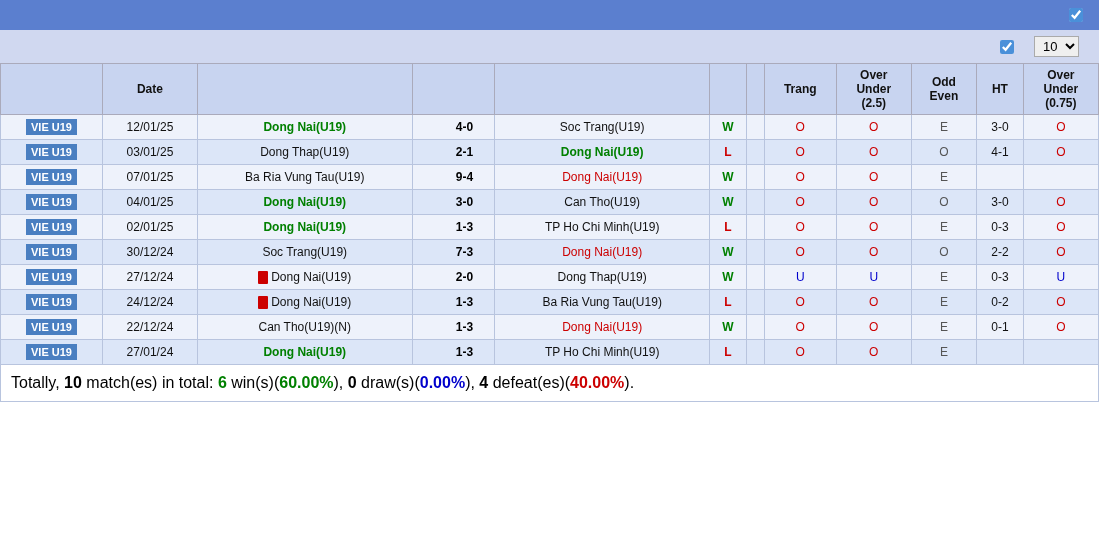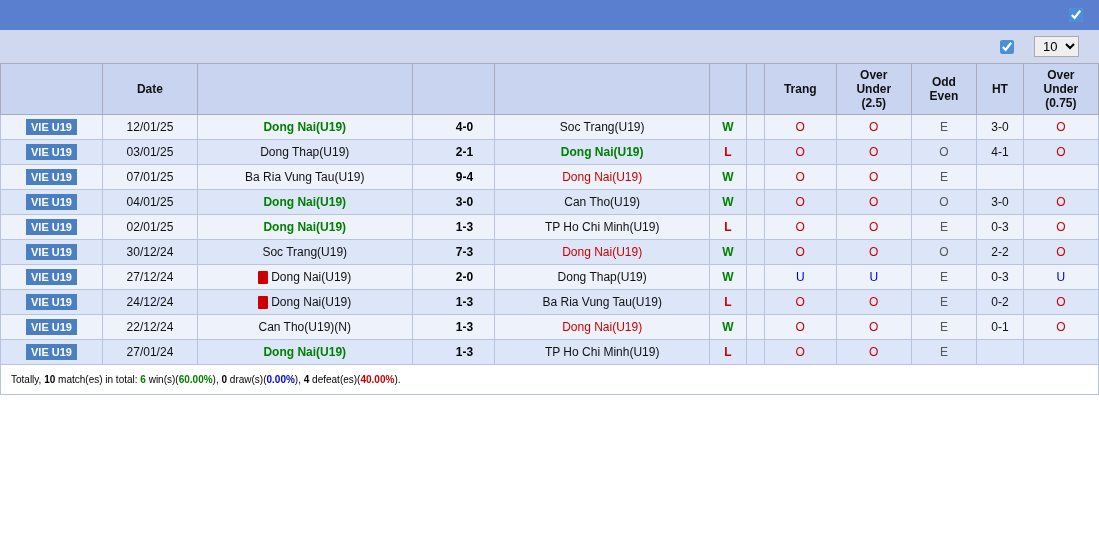--- a/index.html
+++ b/index.html
@@ -74,21 +74,21 @@
       display: inline-block;
       width: 10px;
       height: 13px;
       background: #cc0000;
       border-radius: 1px;
       margin-right: 3px;
       vertical-align: middle;
     }
     .footer-row {
       padding: 6px 10px;
-      font-size: 10px;
+      font-size: 16px;
       background: #fff;
       border: 1px solid #b8c4de;
       border-top: none;
     }
     .footer-row p { margin: 3px 0; }
     .bold { font-weight: bold; }
     .green-text { color: #008000; font-weight: bold; }
     .red-text { color: #cc0000; font-weight: bold; }
     .blue-text { color: #0000cc; font-weight: bold; }
   </style>

